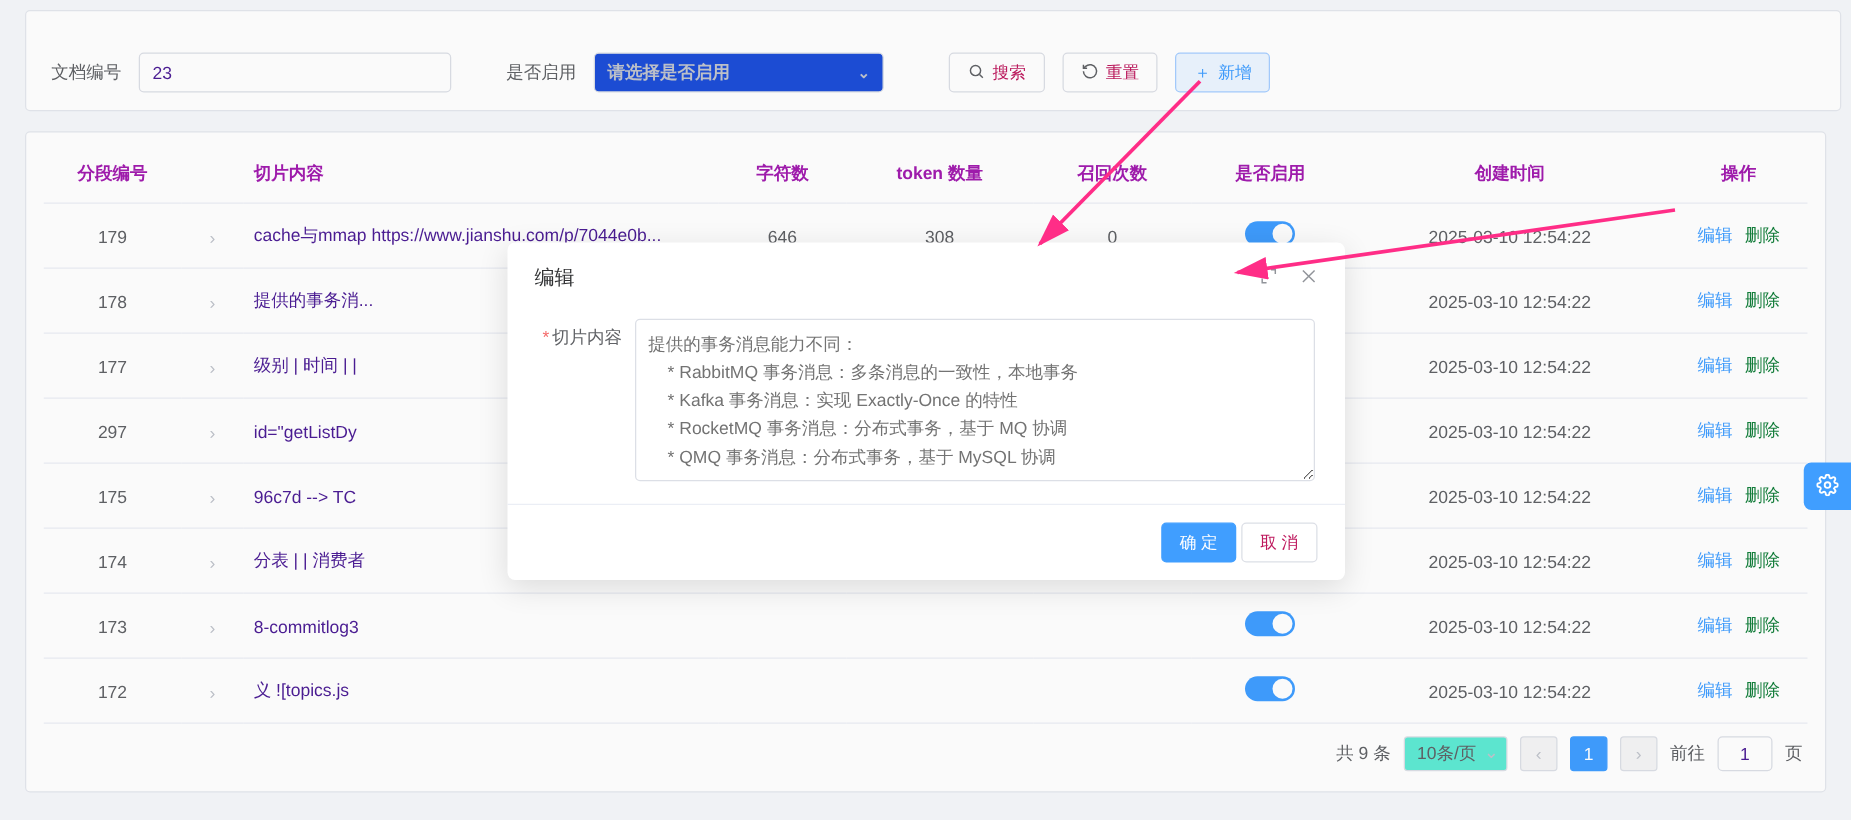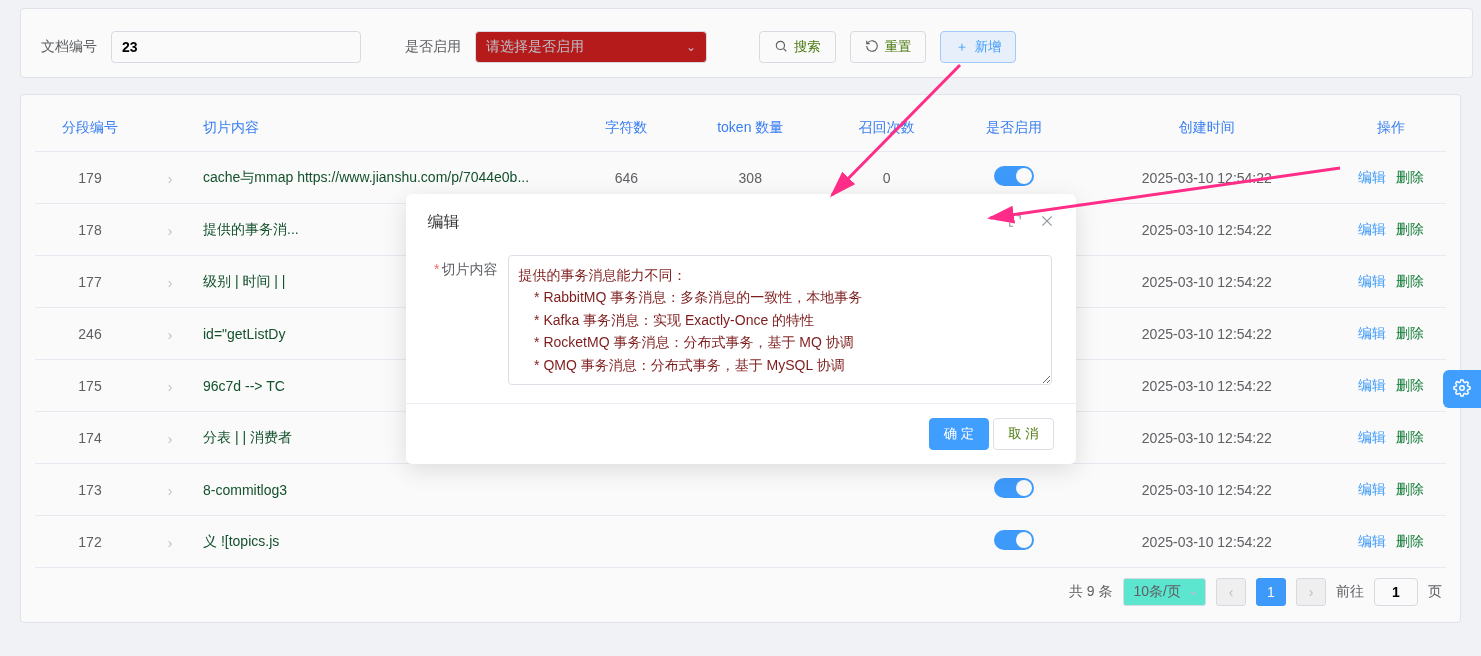--- a/index.html
+++ b/index.html
@@ -11,60 +11,60 @@
     width: 1481px;
     height: 656px;
     overflow: hidden;
     position: relative;
   }
   .filter-bar {
     background: #fff;
     border: 1px solid #e4e7ed;
     border-radius: 4px;
     margin: 8px 8px 0 20px;
-    padding: 22px 20px 14px 20px;
+    padding: 33px 20px 14px 20px;
     display: flex;
     align-items: center;
     gap: 14px;
   }
   .label { color: #606266; }
   .input {
     height: 32px;
     border: 1px solid #dcdfe6;
     border-radius: 4px;
     padding: 0 10px;
     font-size: 14px;
-    color: #000000;
-    background: #fff;
-    font-weight: bold;
+    color: #4c1d95;
+    background: #fff;
   }
   .input.doc { width: 250px; }
   .select {
     height: 32px;
     border: 1px solid #dcdfe6;
     border-radius: 4px;
     padding: 0 10px;
     width: 232px;
     display: flex;
     align-items: center;
     justify-content: space-between;
     color: #c0c4cc;
-    background: #b91c1c;
+    background: #1d4ed8;
     cursor: pointer;
+    font-weight: bold;
   }
   .btn {
     height: 32px;
     border: 1px solid #dcdfe6;
     border-radius: 4px;
     padding: 0 14px;
     background: #fff;
     display: inline-flex;
     align-items: center;
     gap: 6px;
-    color: #4d7c0f;
+    color: #be185d;
     cursor: pointer;
   }
   .btn.primary-outline {
     border-color: #a6ceff;
     color: #409eff;
     background: #ecf5ff;
   }
   .btn.primary {
     background: #409eff;
     border-color: #409eff;
@@ -78,22 +78,22 @@
     padding: 10px 14px;
   }
   table { width: 100%; border-collapse: collapse; }
   th, td {
     padding: 14px 8px;
     border-bottom: 1px solid #ebeef5;
     text-align: center;
     font-weight: normal;
     white-space: nowrap;
   }
-  th { color: #3b82f6; }
-  td.content { text-align: left; color: #14532d; max-width: 360px; overflow: hidden; text-overflow: ellipsis; }
+  th { color: #a21caf; font-weight: bold; }
+  td.content { text-align: left; color: #4c1d95; max-width: 360px; overflow: hidden; text-overflow: ellipsis; }
   .expand-icon { color: #c0c4cc; cursor: pointer; display: inline-block; transform: translateY(1px); }
   .switch {
     width: 40px; height: 20px; border-radius: 10px; background: #409eff;
     position: relative; display: inline-block; cursor: pointer;
   }
   .switch::after {
     content: ""; position: absolute; right: 2px; top: 2px; width: 16px; height: 16px;
     background: #fff; border-radius: 50%;
   }
   .link-edit { color: #409eff; cursor: pointer; margin-right: 10px; }
@@ -135,21 +135,21 @@
   }
   .modal-title { font-size: 16px; color: #303133; }
   .modal-icons { display: flex; gap: 18px; color: #909399; }
   .modal-icons span { cursor: pointer; }
   .modal-body { padding: 4px 24px 18px 24px; }
   .form-row { display: flex; }
   .form-label { width: 78px; padding-top: 6px; text-align: right; padding-right: 10px; }
   .req { color: #f56c6c; margin-right: 2px; }
   .textarea {
     flex: 1; min-height: 130px; border: 1px solid #dcdfe6; border-radius: 4px;
-    padding: 8px 10px; font-size: 14px; color: #7f1d1d; font-family: inherit;
+    padding: 8px 10px; font-size: 14px; color: #737373; font-family: inherit;
     resize: vertical; line-height: 1.6;
   }
   .modal-footer {
     border-top: 1px solid #ebeef5;
     padding: 14px 22px;
     display: flex; justify-content: flex-end; gap: 4px;
   }
 
   
   .arrow {
@@ -247,21 +247,21 @@
           <td><span class="expand-icon">›</span></td>
           <td class="content">级别 | 时间 | |</td>
           <td></td>
           <td></td>
           <td></td>
           <td><span class="switch"></span></td>
           <td>2025-03-10 12:54:22</td>
           <td><span class="link-edit">编辑</span><span class="link-del">删除</span></td>
         </tr>
         <tr>
-          <td>246</td>
+          <td>297</td>
           <td><span class="expand-icon">›</span></td>
           <td class="content">id="getListDy</td>
           <td></td>
           <td></td>
           <td></td>
           <td><span class="switch"></span></td>
           <td>2025-03-10 12:54:22</td>
           <td><span class="link-edit">编辑</span><span class="link-del">删除</span></td>
         </tr>
         <tr>

